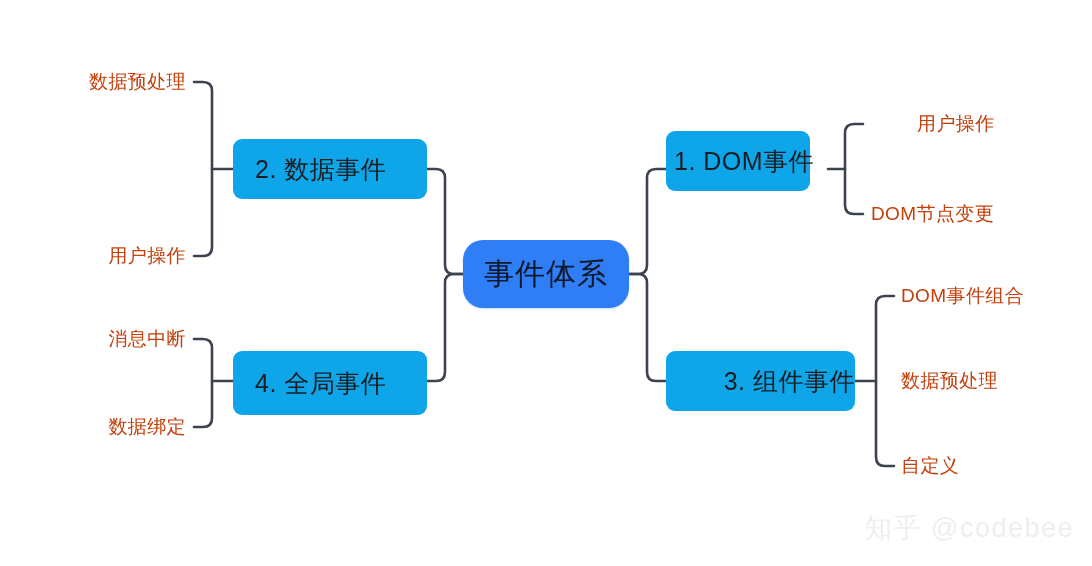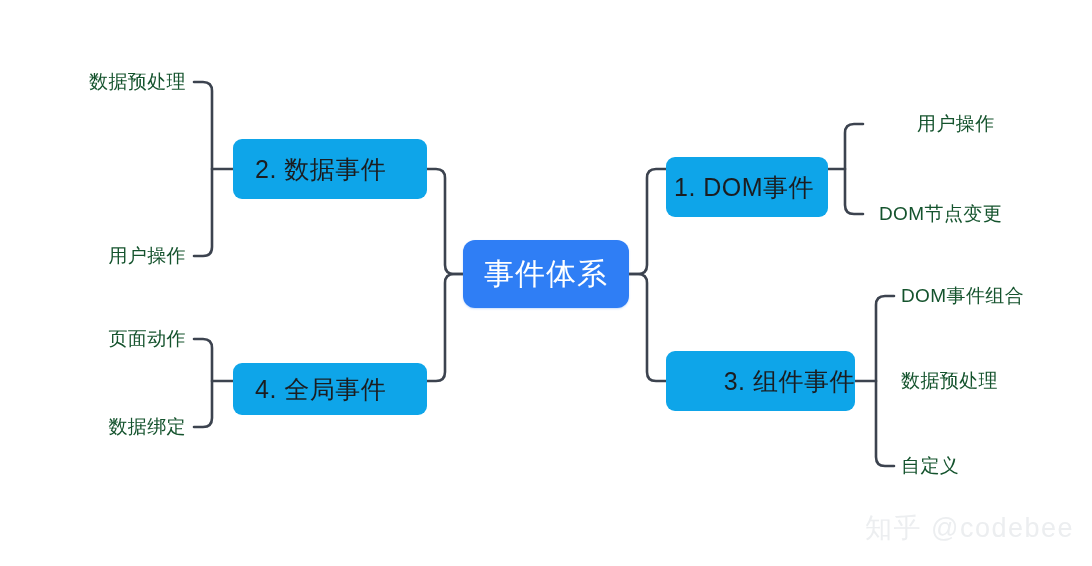--- a/index.html
+++ b/index.html
@@ -28,40 +28,40 @@
   .node {
     position: absolute;
     box-sizing: border-box;
     display: flex;
     align-items: center;
     white-space: nowrap;
   }
   
   .node-root {
     background: #2f7ef5;
-    color: #ffffff;
-    border-radius: 12px;
+    color: #0f172a;
+    border-radius: 20px;
     font-size: 30px;
     letter-spacing: 1px;
     justify-content: center;
     box-shadow: 0 1px 2px rgba(47,126,245,0.25);
   }
   
   .node-branch {
     background: #0ea5e9;
     color: #1b1d20;
     border-radius: 9px;
     font-size: 25px;
     padding-left: 22px;
     letter-spacing: 0.5px;
   }
   
   .node-leaf {
     background: transparent;
-    color: #14532d;
+    color: #c2410c;
     font-size: 19px;
     letter-spacing: 0.4px;
   }
   .node-leaf.align-right {
     justify-content: flex-end;
   }
   .node-leaf.align-left {
     justify-content: flex-start;
   }
   .watermark {
@@ -99,40 +99,40 @@
     <path d="M 194 82 L 203 82 Q 212 82 212 91 L 212 247 Q 212 256 203 256 L 194 256" fill="none" stroke="#3c434f" stroke-width="2.6" stroke-linecap="round"></path>
 
     <path d="M 233 381 L 212 381" fill="none" stroke="#3c434f" stroke-width="2.6" stroke-linecap="round"></path>
     <path d="M 194 339 L 203 339 Q 212 339 212 348 L 212 418 Q 212 427 203 427 L 194 427" fill="none" stroke="#3c434f" stroke-width="2.6" stroke-linecap="round"></path>
   </svg>
 
   <div class="node node-root" style="left:463px; top:240px; width:166px; height:68px;">
     <span>事件体系</span>
   </div>
 
-  <div class="node node-branch" style="left:666px; top:157px; width:162px; height:60px;padding-left:8px;">
+  <div class="node node-branch" style="left:666px; top:131px; width:144px; height:60px;padding-left:8px;">
     <span>1. DOM事件</span>
   </div>
 
   <div class="node node-branch" style="left:233px; top:139px; width:194px; height:60px;">
     <span>2. 数据事件</span>
   </div>
 
   <div class="node node-branch" style="left:666px; top:351px; width:189px; height:60px;justify-content:flex-end;">
     <span>3. 组件事件</span>
   </div>
 
-  <div class="node node-branch" style="left:233px; top:351px; width:194px; height:52px;margin-top:12px;">
+  <div class="node node-branch" style="left:233px; top:351px; width:194px; height:64px;">
     <span>4. 全局事件</span>
   </div>
 
   <div class="node node-leaf align-left" style="left:871px; top:110px; width:200px; height:28px;margin-left:46px;">
     <span>用户操作</span>
   </div>
-  <div class="node node-leaf align-left" style="left:871px; top:200px; width:210px; height:28px;margin-left:8px;">
+  <div class="node node-leaf align-left" style="left:871px; top:200px; width:210px; height:28px;">
     <span>DOM节点变更</span>
   </div>
 
   <div class="node node-leaf align-right" style="left:0px; top:68px; width:186px; height:28px;">
     <span>数据预处理</span>
   </div>
   <div class="node node-leaf align-right" style="left:0px; top:242px; width:186px; height:28px;">
     <span>用户操作</span>
   </div>
 
@@ -140,21 +140,21 @@
     <span>DOM事件组合</span>
   </div>
   <div class="node node-leaf align-left" style="left:901px; top:367px; width:200px; height:28px;">
     <span>数据预处理</span>
   </div>
   <div class="node node-leaf align-left" style="left:901px; top:452px; width:200px; height:28px;">
     <span>自定义</span>
   </div>
 
   <div class="node node-leaf align-right" style="left:0px; top:325px; width:186px; height:28px;">
-    <span>页面动作</span>
+    <span>消息中断</span>
   </div>
   <div class="node node-leaf align-right" style="left:0px; top:413px; width:186px; height:28px;">
     <span>数据绑定</span>
   </div>
 
   <div class="watermark">知乎 @codebee</div>
 
 </div>
 
 </body></html>

